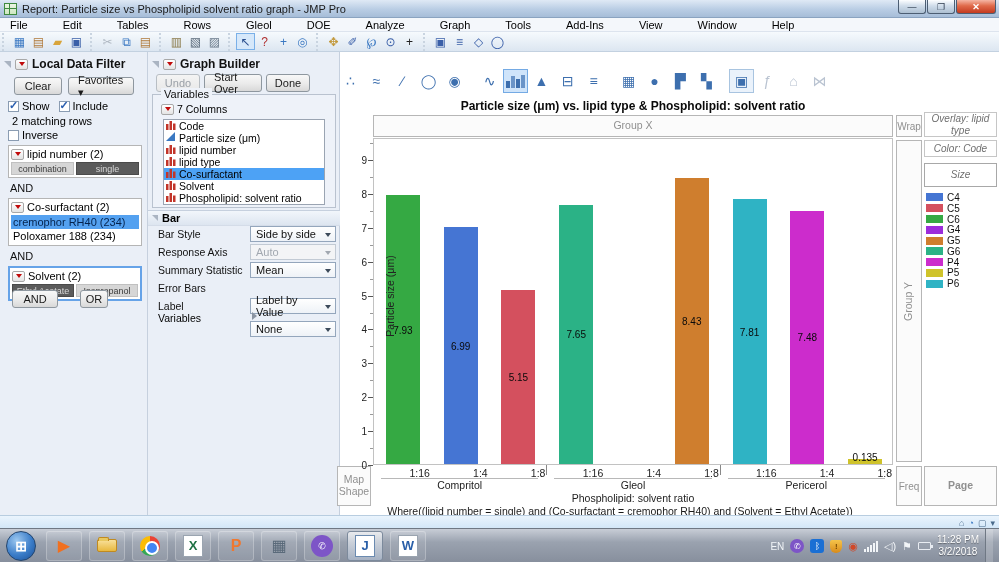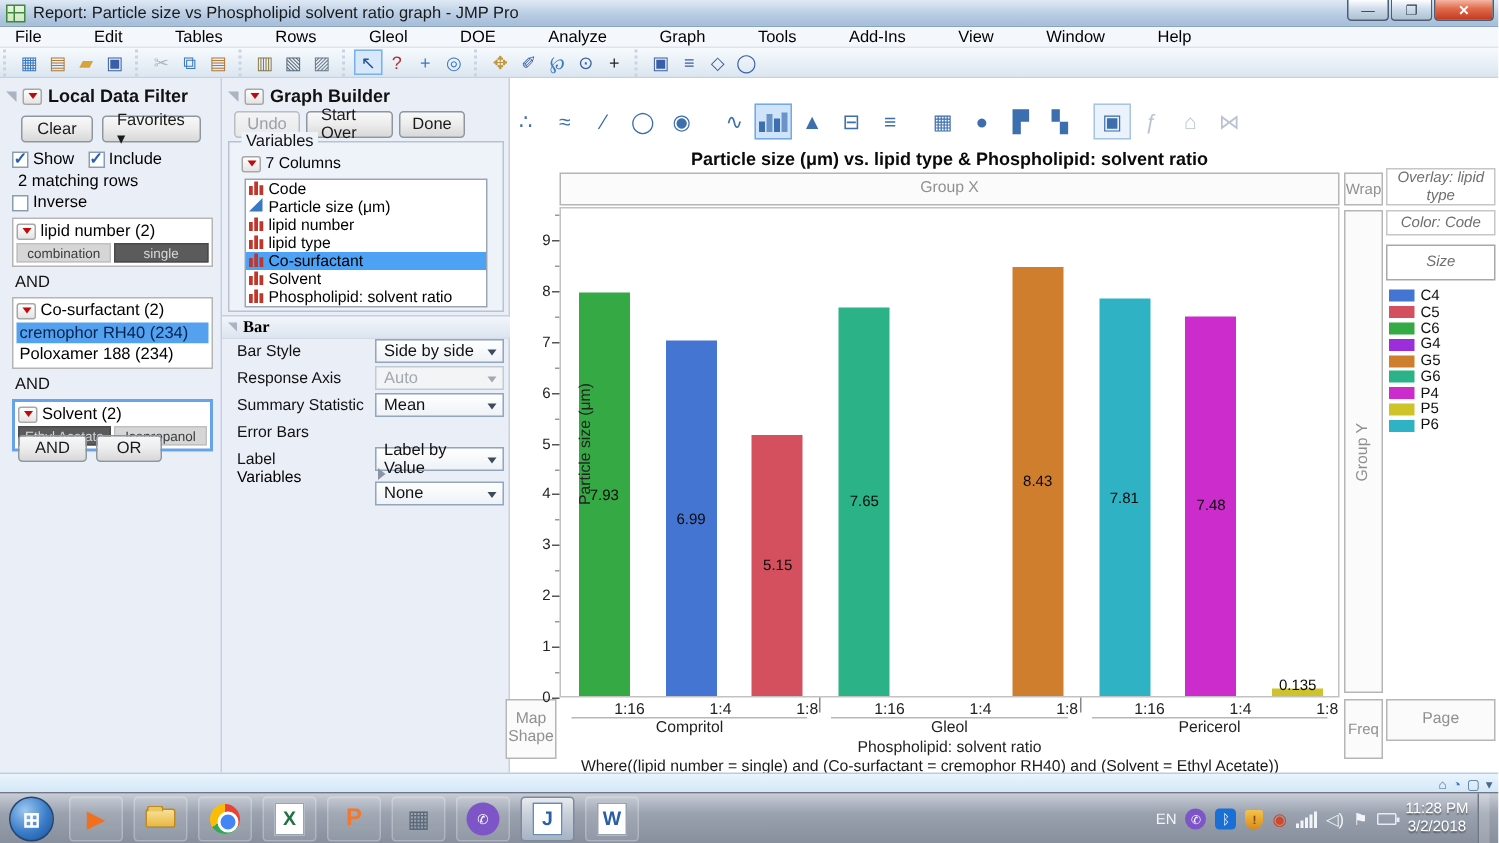--- a/index.html
+++ b/index.html
@@ -60,21 +60,21 @@
 .flist-row.sel { background:#54a1f0; color:#04234d; }
 .and-label { font-size:11px; color:#111; }
 
 
 .vars-box { position:absolute; left:152px; top:94px; width:184px; height:114px; border:1px solid #b9c2cf; background:#eef2f9; }
 .vars-legend { position:absolute; left:8px; top:-7px; background:#eef2f9; padding:0 3px; font-size:11px; color:#111; }
 .collist { position:absolute; left:10px; top:24px; width:162px; height:86px; background:#fff; border:1px solid #9aa4b2; overflow:hidden; }
 .colrow { height:12px; display:flex; align-items:center; gap:3px; padding-left:2px; font-size:10.5px; white-space:nowrap; }
 .colrow.sel { background:#4da2f5; }
 .sec-head { position:absolute; left:148px; width:192px; height:16px; background:linear-gradient(#f2f6fb,#dde5f0);
-  border-top:1px solid #c6d0de; border-bottom:1px solid #d4dce8; display:flex; align-items:center; gap:4px; font-size:11px; font-weight:bold; padding-left:4px;font-family:Liberation Serif, serif; }
+  border-top:1px solid #c6d0de; border-bottom:1px solid #d4dce8; display:flex; align-items:center; gap:4px; font-size:11px; font-weight:bold; padding-left:4px; }
 .prop-label { position:absolute; font-size:10.5px; color:#111; }
 .combo { position:absolute; height:16px; border:1px solid #94a6bc; background:linear-gradient(#ffffff,#eef2f7);
   font-size:11px; display:flex; align-items:center; padding:0 16px 0 5px; color:#111; }
 .combo::after { content:""; position:absolute; right:4px; top:6px; border-left:3.5px solid transparent; border-right:3.5px solid transparent; border-top:4px solid #3c4a5a; }
 .combo.disabled { color:#a2a8b0; background:#f3f4f6; border-color:#c2cad4; }
 .combo.disabled::after { border-top-color:#a2a8b0; }
 .expander { width:0; height:0; border-left:5px solid #8a94a2; border-top:4px solid transparent; border-bottom:4px solid transparent; }
 
 
 .gicons { position:absolute; left:338px; top:69px; display:flex; align-items:center; gap:1px; }
@@ -260,21 +260,21 @@
         <span class="rtri"></span>
         <span>Solvent (2)</span>
       </div>
       <div class="seg">
         <div class="seg-btn sel">Ethyl Acetate</div>
         <div class="seg-btn">Isopropanol</div>
       </div>
     </div>
   </div>
 <div class="abs btn" style="left:12px; top:290px; width:46px;">AND</div>
-<div class="abs btn" style="left:64px; top:290px; width:44px;text-align:right;">OR</div>
+<div class="abs btn" style="left:80px; top:290px; width:28px;text-align:right;">OR</div>
 
 <div class="abs phead" style="left:152px; top:57px;">
   <span class="disc"></span>
   <span class="rtri"></span>
   <span>Graph Builder</span>
 </div>
 <div class="abs btn disabled" style="left:156px; top:74px; width:44px;">Undo</div>
 <div class="abs btn" style="left:204px; top:74px; width:58px;">Start Over</div>
 <div class="abs btn" style="left:266px; top:74px; width:44px;">Done</div>
 
@@ -395,21 +395,21 @@
 <div class="chart-title">Particle size (μm) vs. lipid type &amp; Phospholipid: solvent ratio</div>
 
 <div class="zone" style="left:373px; top:115px; width:520px; height:22px;">Group X</div>
 <div class="zone" style="left:896px; top:115px; width:26px; height:22px; font-size:10px;">Wrap</div>
 <div class="zone" style="left:896px; top:140px; width:26px; height:322px;">
     <span class="groupy-text">Group Y</span>
   </div>
 <div class="zone" style="left:337px; top:466px; width:34px; height:40px; white-space:pre-line;">Map
 Shape</div>
 <div class="zone" style="left:896px; top:466px; width:26px; height:40px; font-size:10px;">Freq</div>
-<div class="zone" style="left:924px; top:466px; width:73px; height:28px;">Page</div>
+<div class="zone" style="left:924px; top:466px; width:73px; height:40px;font-weight:bold;">Page</div>
 
 <div class="lg-box" style="left:924px; top:112px; width:73px; height:25px;">Overlay: lipid type</div>
 <div class="lg-box" style="left:924px; top:140px; width:73px; height:17px;">Color: Code</div>
 <div class="lg-box" style="left:924px; top:163px; width:73px; height:24px; border-color:#a8a8a8;">Size</div>
 <div class="legend" id="legend">
     <div class="leg-row">
       <span class="leg-sw" style="background: rgb(69, 117, 211);"></span>
       <span class="leg-lb">C4</span>
     </div>
     <div class="leg-row">

